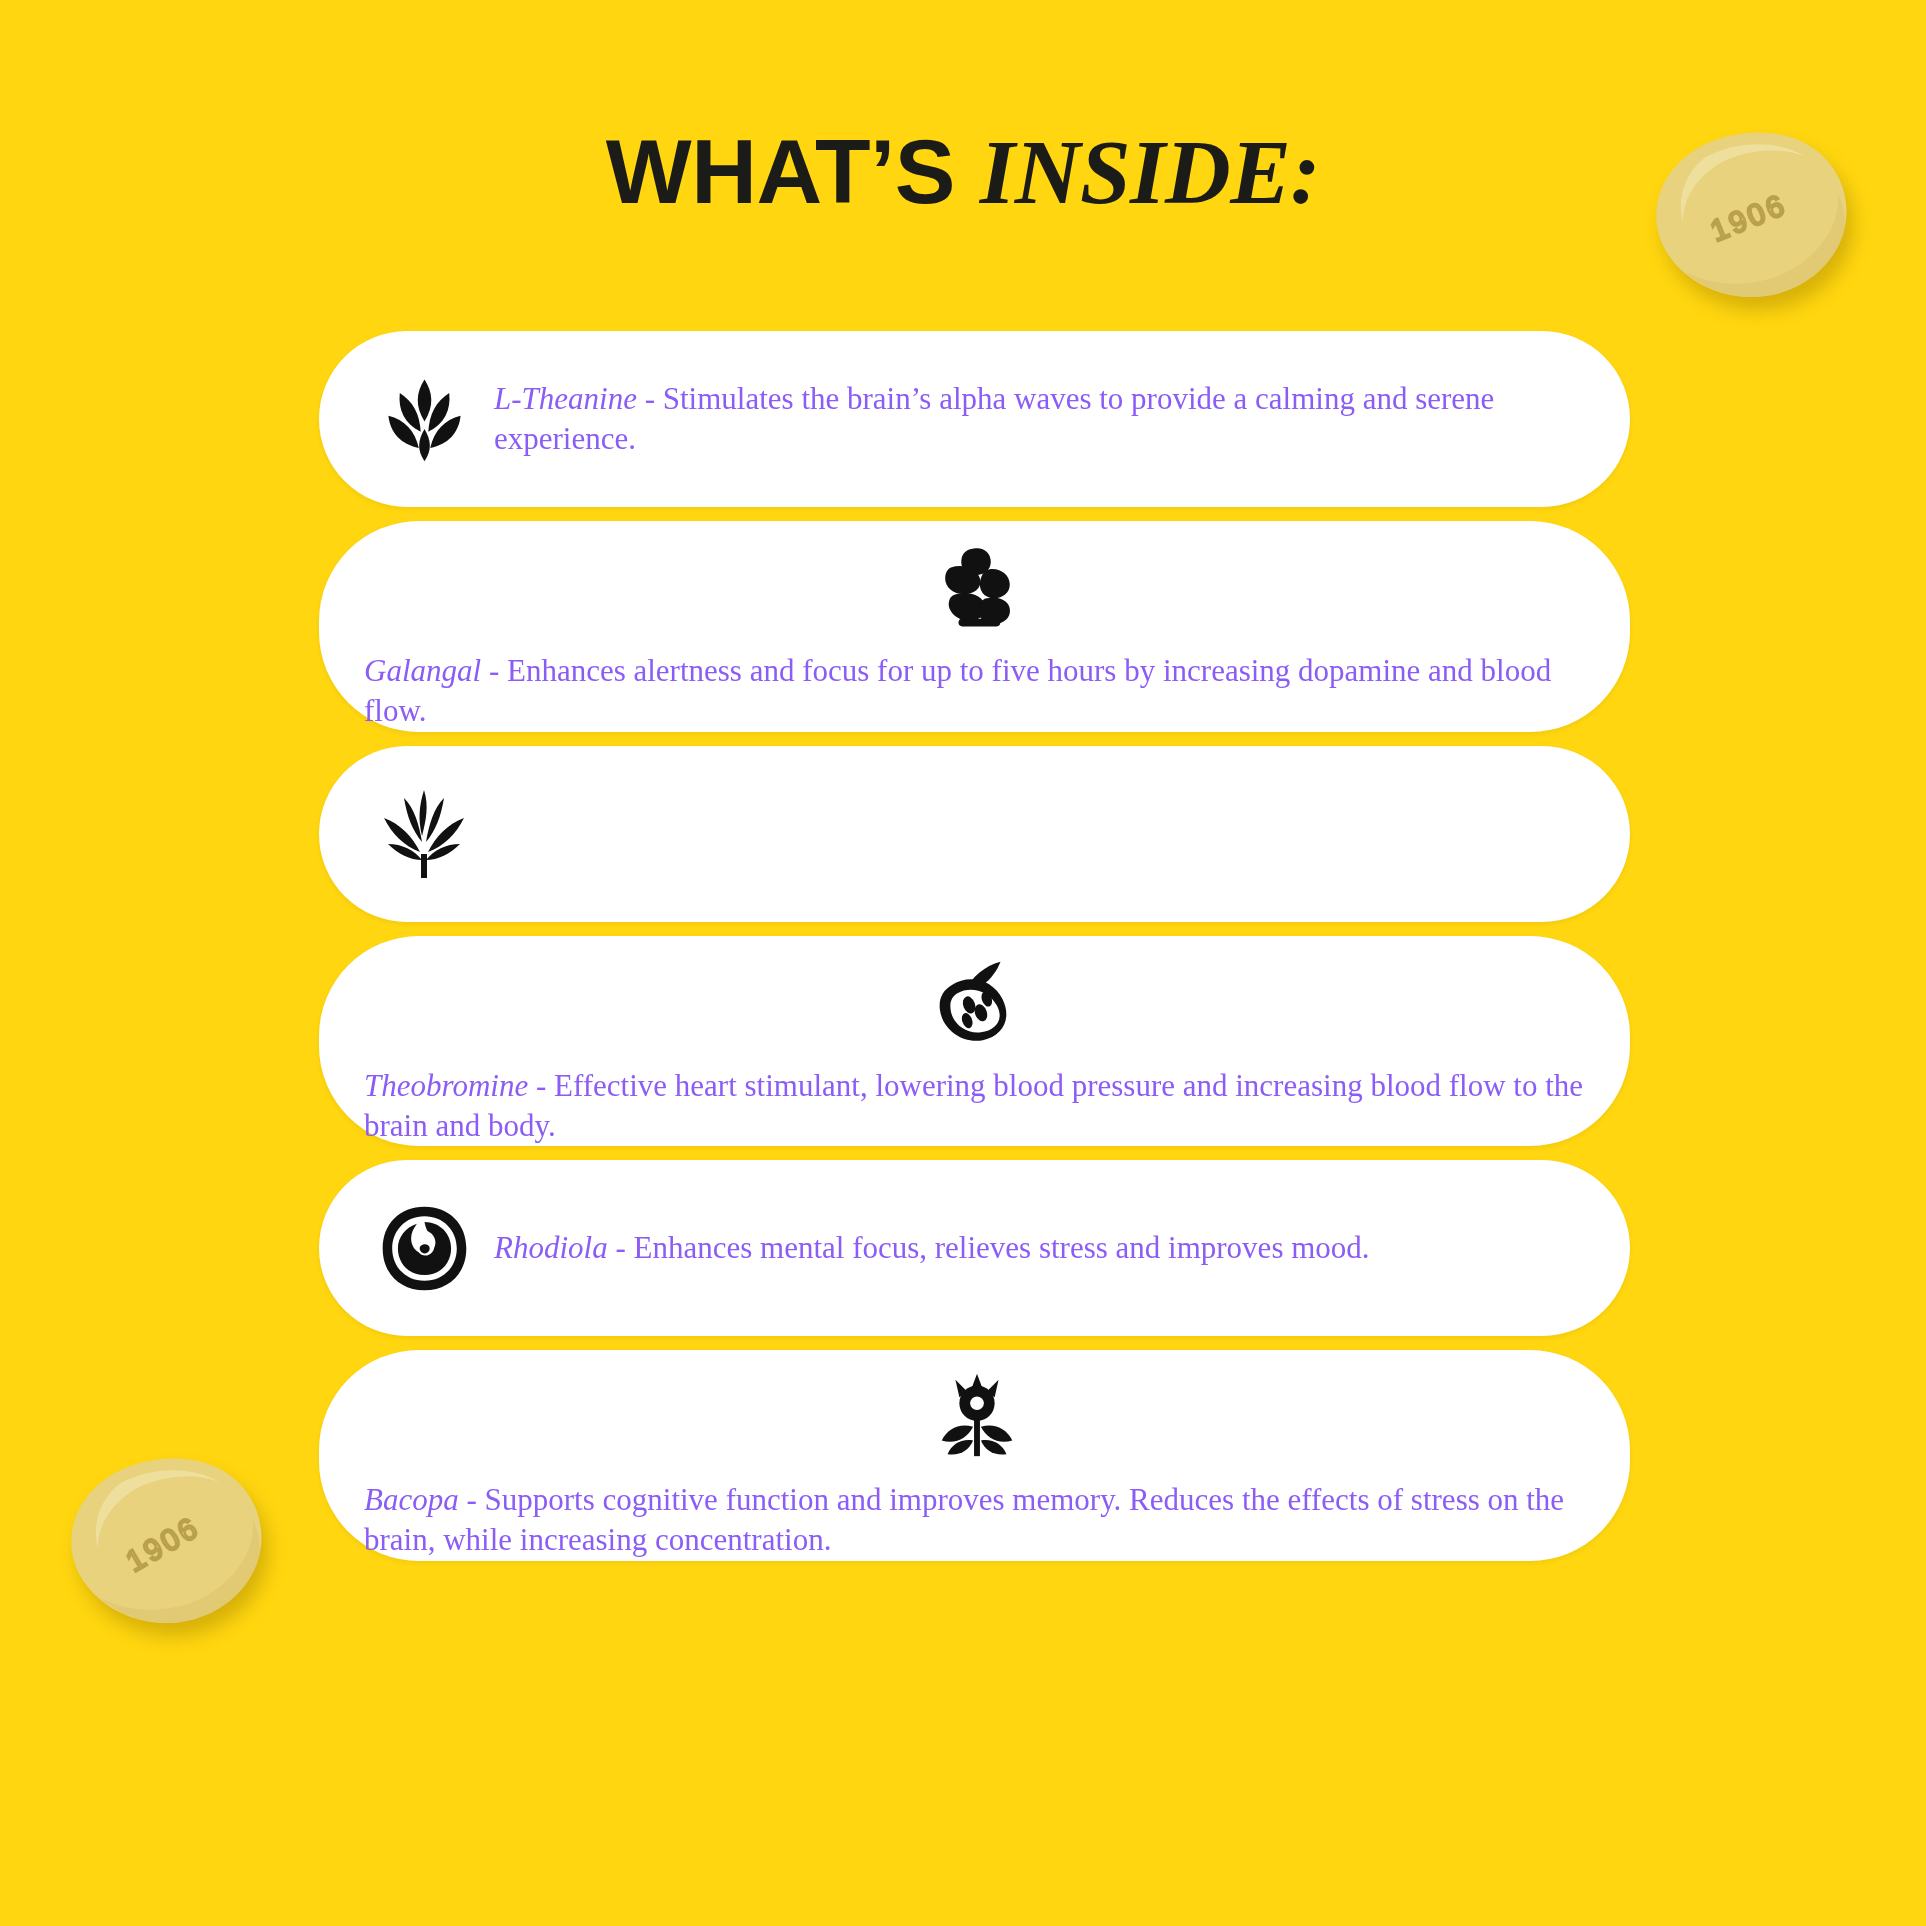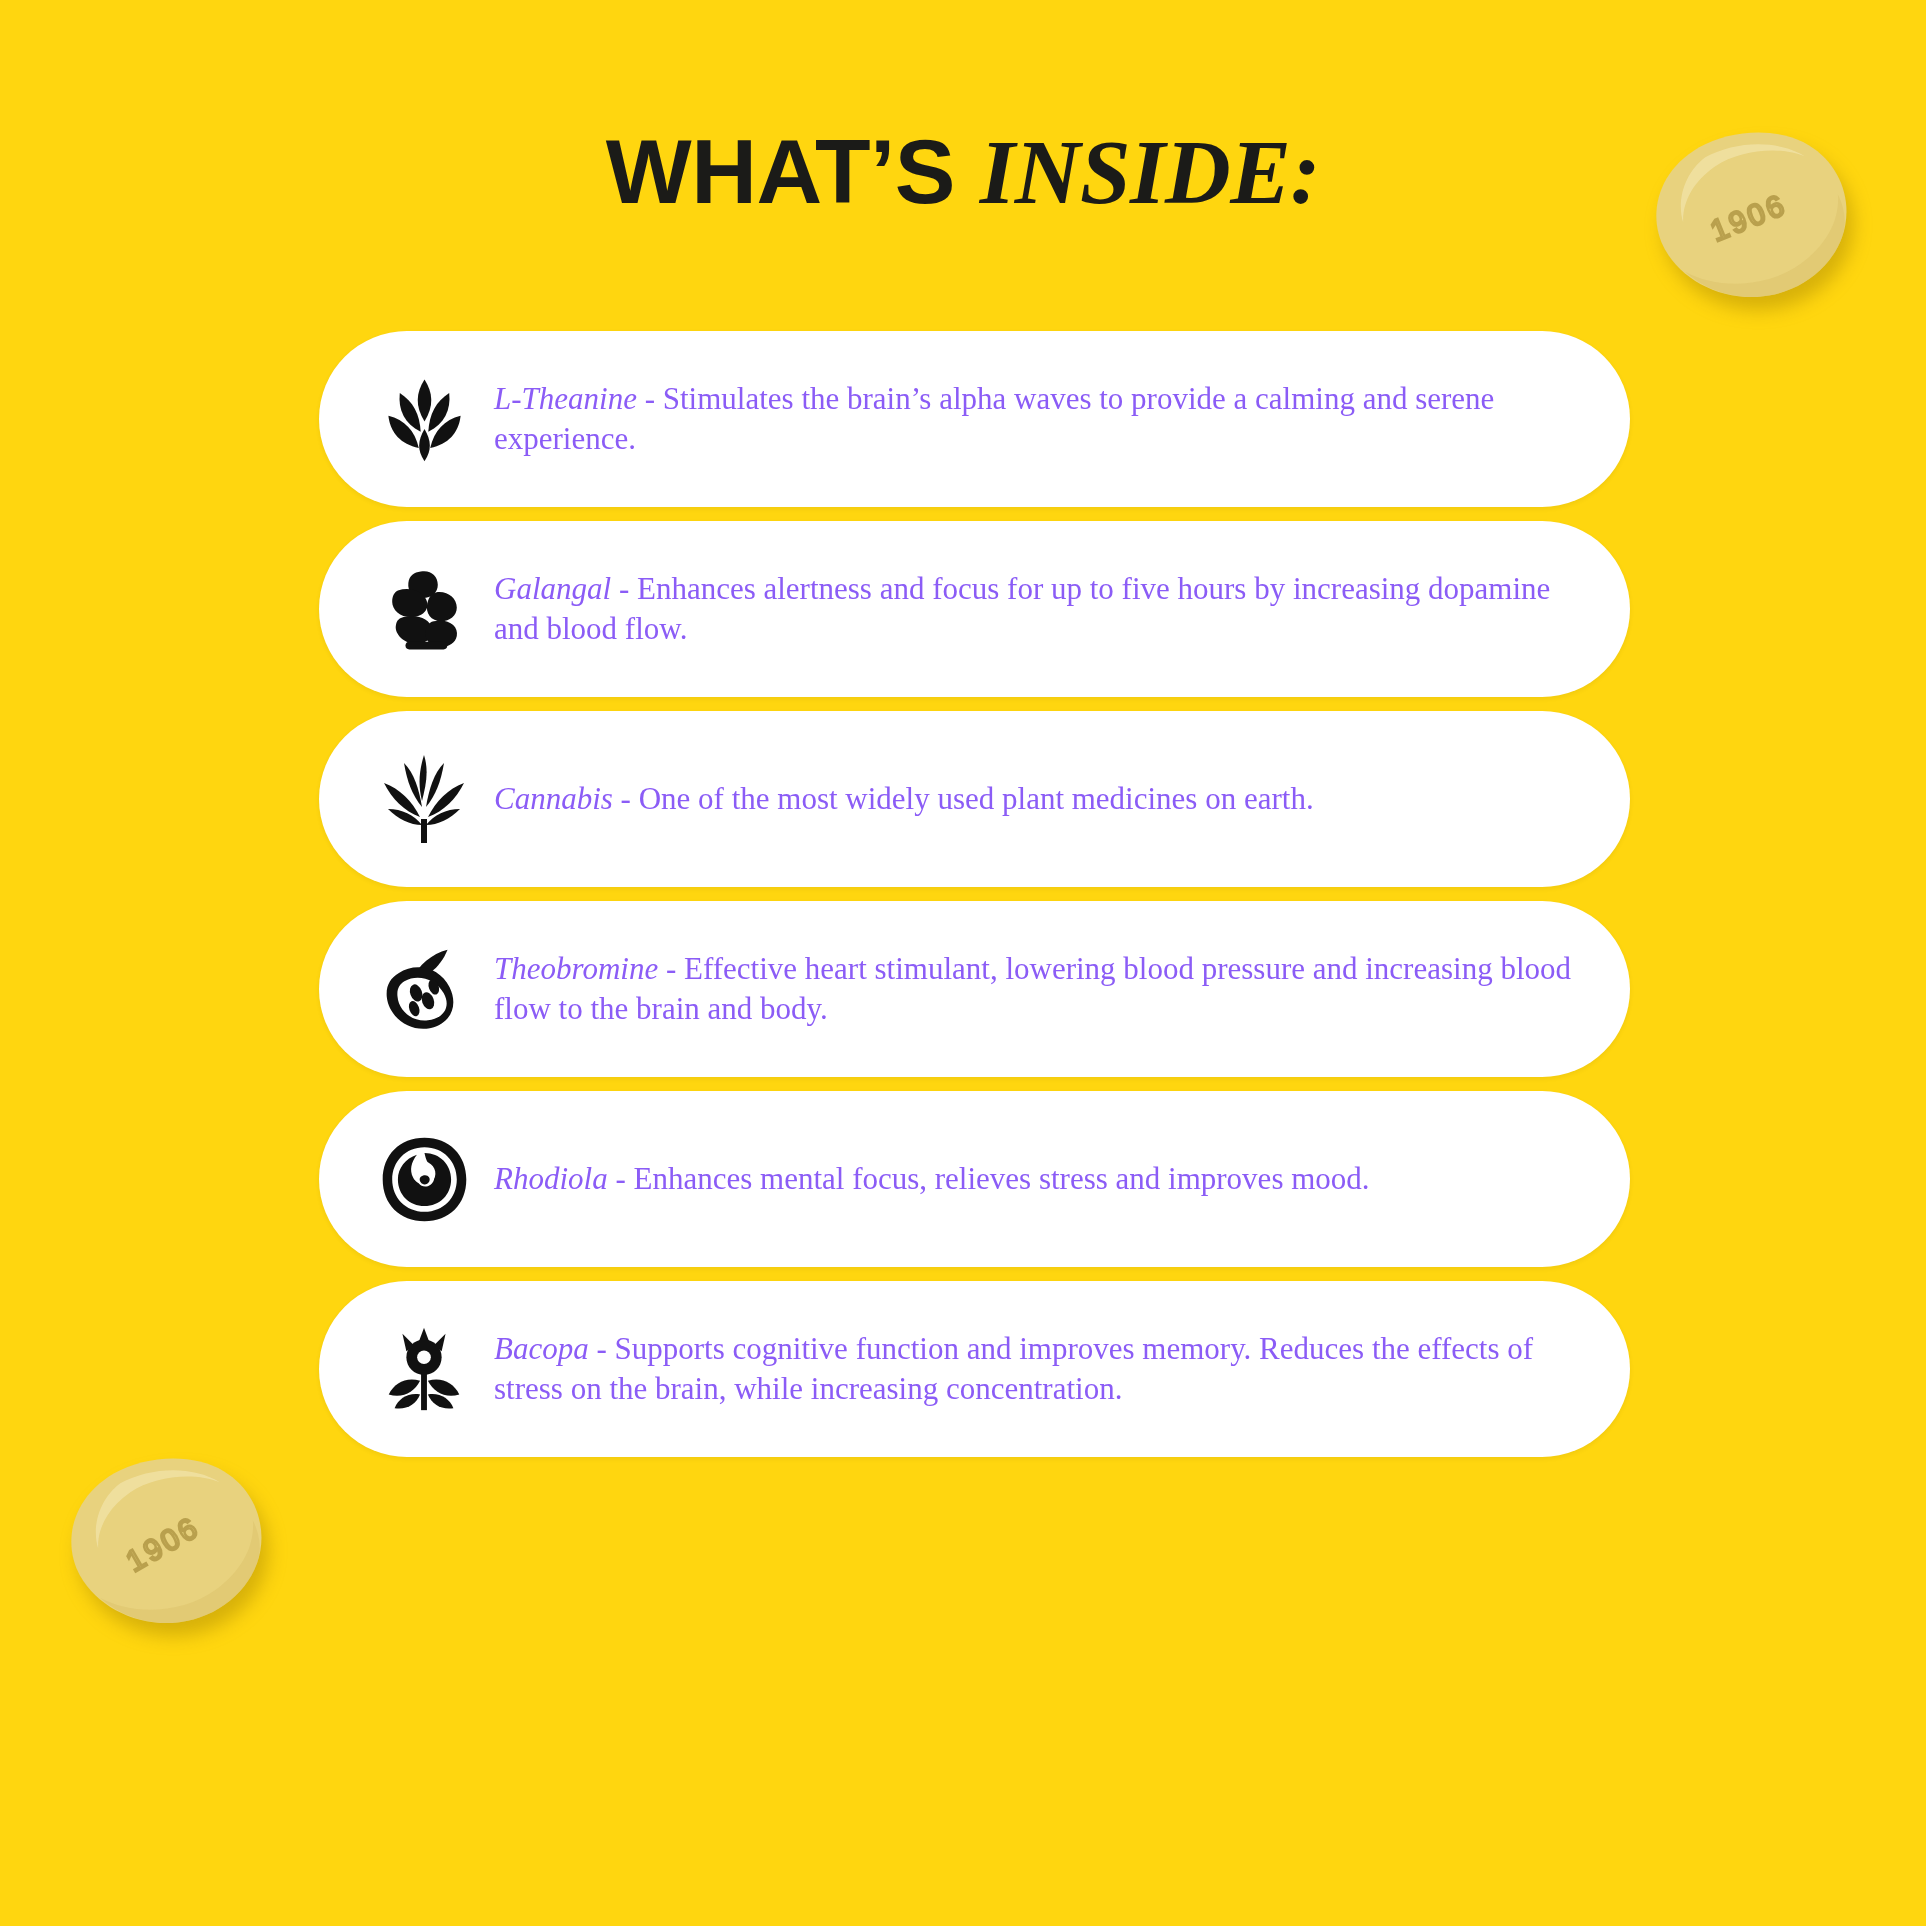--- a/index.html
+++ b/index.html
@@ -72,21 +72,21 @@
     color: #8b5cf6;
     padding-left: 5px;
     padding-right: 5px;
   }
   .pill-text .name {
     font-style: italic;
   }
 
   
   .h1 { min-height: 176px; }
-  .h2 { min-height: 176px; }
+  .h2 { min-height: 176px; flex-direction: column; }
   .h3 { min-height: 176px; }
 
   
   .tablet {
     position: absolute;
     filter: drop-shadow(7px 13px 9px rgba(140,110,0,0.35));
   }
   .tablet .tab-body {
     fill: #E8D27E;
   }
@@ -187,23 +187,20 @@
           <path d="M50 6 C45 22 44 36 48 52 C52 36 55 22 50 6 Z"></path>
           <path d="M30 14 C33 32 38 46 48 58 C45 40 40 24 30 14 Z"></path>
           <path d="M70 14 C67 32 62 46 52 58 C55 40 60 24 70 14 Z"></path>
           <path d="M10 34 C18 50 30 62 46 68 C38 52 26 40 10 34 Z"></path>
           <path d="M90 34 C82 50 70 62 54 68 C62 52 74 40 90 34 Z"></path>
           <path d="M14 60 C24 70 36 76 48 76 C40 66 28 60 14 60 Z"></path>
           <path d="M86 60 C76 70 64 76 52 76 C60 66 72 60 86 60 Z"></path>
           <path d="M47 70 L47 94 L53 94 L53 70 Z"></path>
         </g>
       </svg>
-    </div>
-    <div class="pill-text">
-      <span class="name">Cannabis</span><span> - </span><span>One of the most widely used plant medicines on earth.</span>
     </div>
   </div>
 
   <div class="pill h2">
     <div class="pill-icon">
       <svg width="98" height="98" viewBox="0 0 100 100">
         <g fill="#111111">
           <path d="M74 10 C58 14 44 26 38 40 C50 40 66 30 74 10 Z"></path>
           <path d="M24 34 C42 22 66 28 76 48 C86 68 76 86 56 90 C34 94 14 78 12 58 C11 46 16 39 24 34 Z"></path>
           <path d="M30 42 C44 34 62 40 70 54 C78 68 70 80 54 82 C38 84 24 72 23 58 C22 50 25 45 30 42 Z" fill="#FFFFFF"></path>

